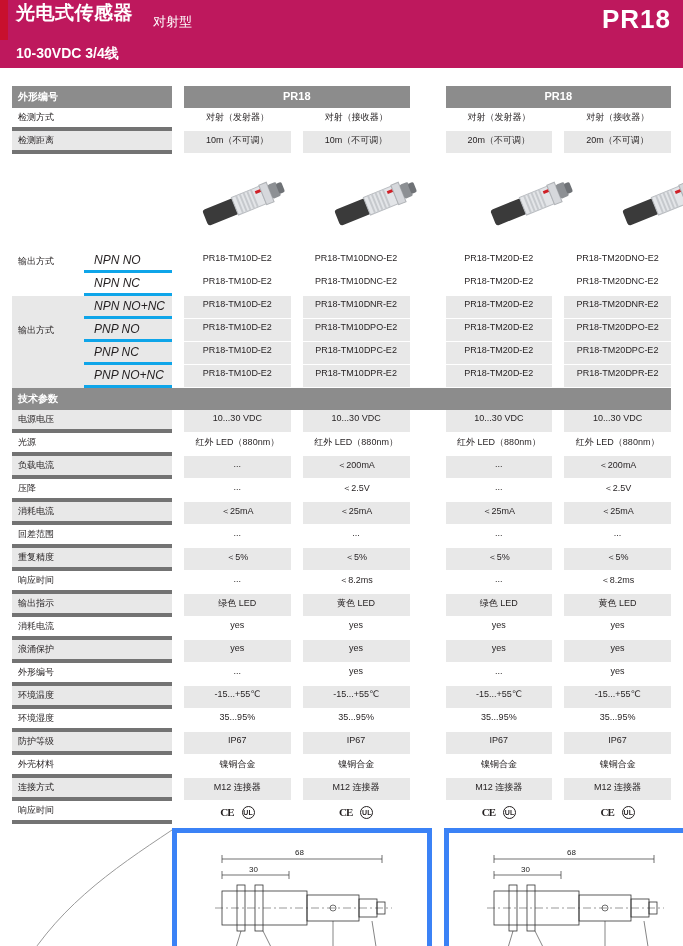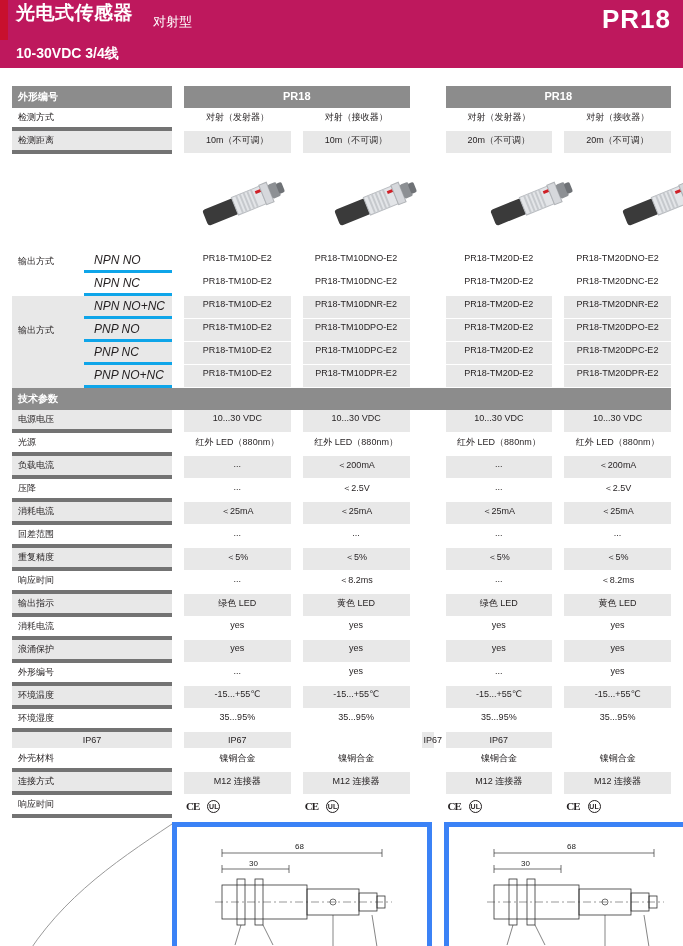--- a/index.html
+++ b/index.html
@@ -79,21 +79,21 @@
   .sensor svg { display:block; margin: 0 auto; }
 
   
   .outgrid {
     display: grid;
     grid-template-columns: 72px 88px;
   }
   .sublabel { padding: 3px 4px 3px 10px; font-size: 12px; border-bottom:3px solid #0ea5e9;font-style:italic; }
   .outer-label { display:flex; align-items:center; justify-content:flex-start; padding-left:6px; font-size:9px;}
 
-  .cert { display:flex; align-items:center; gap:8px; }
+  .cert { display:flex; align-items:center; justify-content:center; gap:8px; }
   .ce { font-family:"Liberation Serif", serif; font-weight:bold; font-size:11px; letter-spacing:-1px;}
   .ul { border:1px solid #231f20; border-radius:50%; width:13px; height:13px; display:inline-flex;align-items:center;justify-content:center;font-size:7px;font-weight:bold;}
 
   
   .draw-wrap { display:grid; grid-template-columns: 160px 1fr 12px 1fr; margin-top:4px;}
   .draw-box { border:5px solid #3b82f6; height:155px; position:relative; background:#fff;}
   .curve-box { position:relative; height:155px; overflow:hidden;}
   .draw-spacer { }
   .drawing svg { display:block; margin:0 auto; }
 </style>
@@ -398,20 +398,21 @@
       </div>
       <div class="grid">
         <div class="label plain">环境湿度</div>
         <div class="cell plain">35...95%</div>
         <div class="cell plain">35...95%</div>
         <div class="spacer"></div>
         <div class="cell plain">35...95%</div>
         <div class="cell plain">35...95%</div>
       </div>
       <div class="grid">
+        <div class="label shade">防护等级</div>
         <div class="cell shade">IP67</div>
         <div class="cell shade">IP67</div>
         <div class="spacer"></div>
         <div class="cell shade">IP67</div>
         <div class="cell shade">IP67</div>
       </div>
       <div class="grid">
         <div class="label plain">外壳材料</div>
         <div class="cell plain">镍铜合金</div>
         <div class="cell plain">镍铜合金</div>

